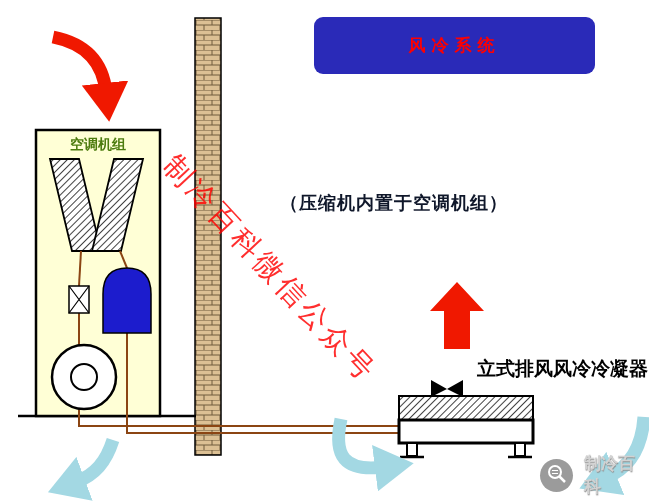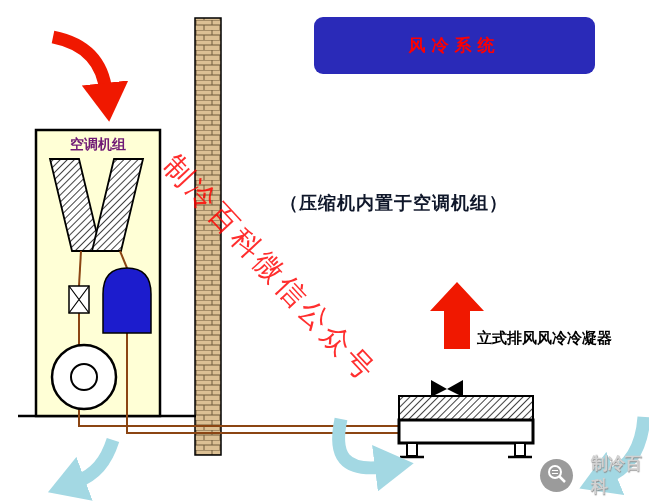--- a/index.html
+++ b/index.html
@@ -9,36 +9,36 @@
   }
   svg.layer { position:absolute; left:0; top:0; }
   .banner {
     position:absolute; left:314px; top:17px; width:281px; height:57px;
     background:#2a2ab8; border-radius:9px;
     display:flex; align-items:center; justify-content:center;
   }
   .banner-label { color:#ff0000; font-weight:bold; font-size:17px; letter-spacing:6px; }
   .ac-label {
     position:absolute; left:42px; top:136px; width:112px; text-align:center;
-    font-size:14px; font-weight:bold; color:#701a75;
+    font-size:14px; font-weight:bold; color:#4d7c0f;
   }
   .note {
     position:absolute; left:280px; top:191px; font-size:18px; font-weight:bold;
     color:#0f172a; white-space:nowrap; letter-spacing:1px;
   }
   .cond-label {
-    position:absolute; left:477px; top:329px; font-size:15px; font-weight:bold;
+    position:absolute; left:477px; top:356px; font-size:19px; font-weight:bold;
     color:#000; white-space:nowrap;
   }
   .watermark {
     position:absolute; left:183px; top:147px; transform-origin:0 0;
     transform:rotate(47deg); font-size:29px; letter-spacing:4px;
     color:rgba(255,0,0,0.82); white-space:nowrap;
   }
-  .logo { position:absolute; left:540px; top:452px; display:flex; align-items:center; gap:18px; }
+  .logo { position:absolute; left:540px; top:452px; display:flex; align-items:center; gap:11px; }
   .logo-circle {
     width:33px; height:33px; border-radius:50%; background:#9b9b9b;
     display:flex; align-items:center; justify-content:center; flex:0 0 auto;
   }
   .logo-text {
     font-size:17px; font-weight:bold; color:#d2d2d2;
     text-shadow:0.5px 0.5px 1px #8a8a8a;
   }
 </style>
 </head>

